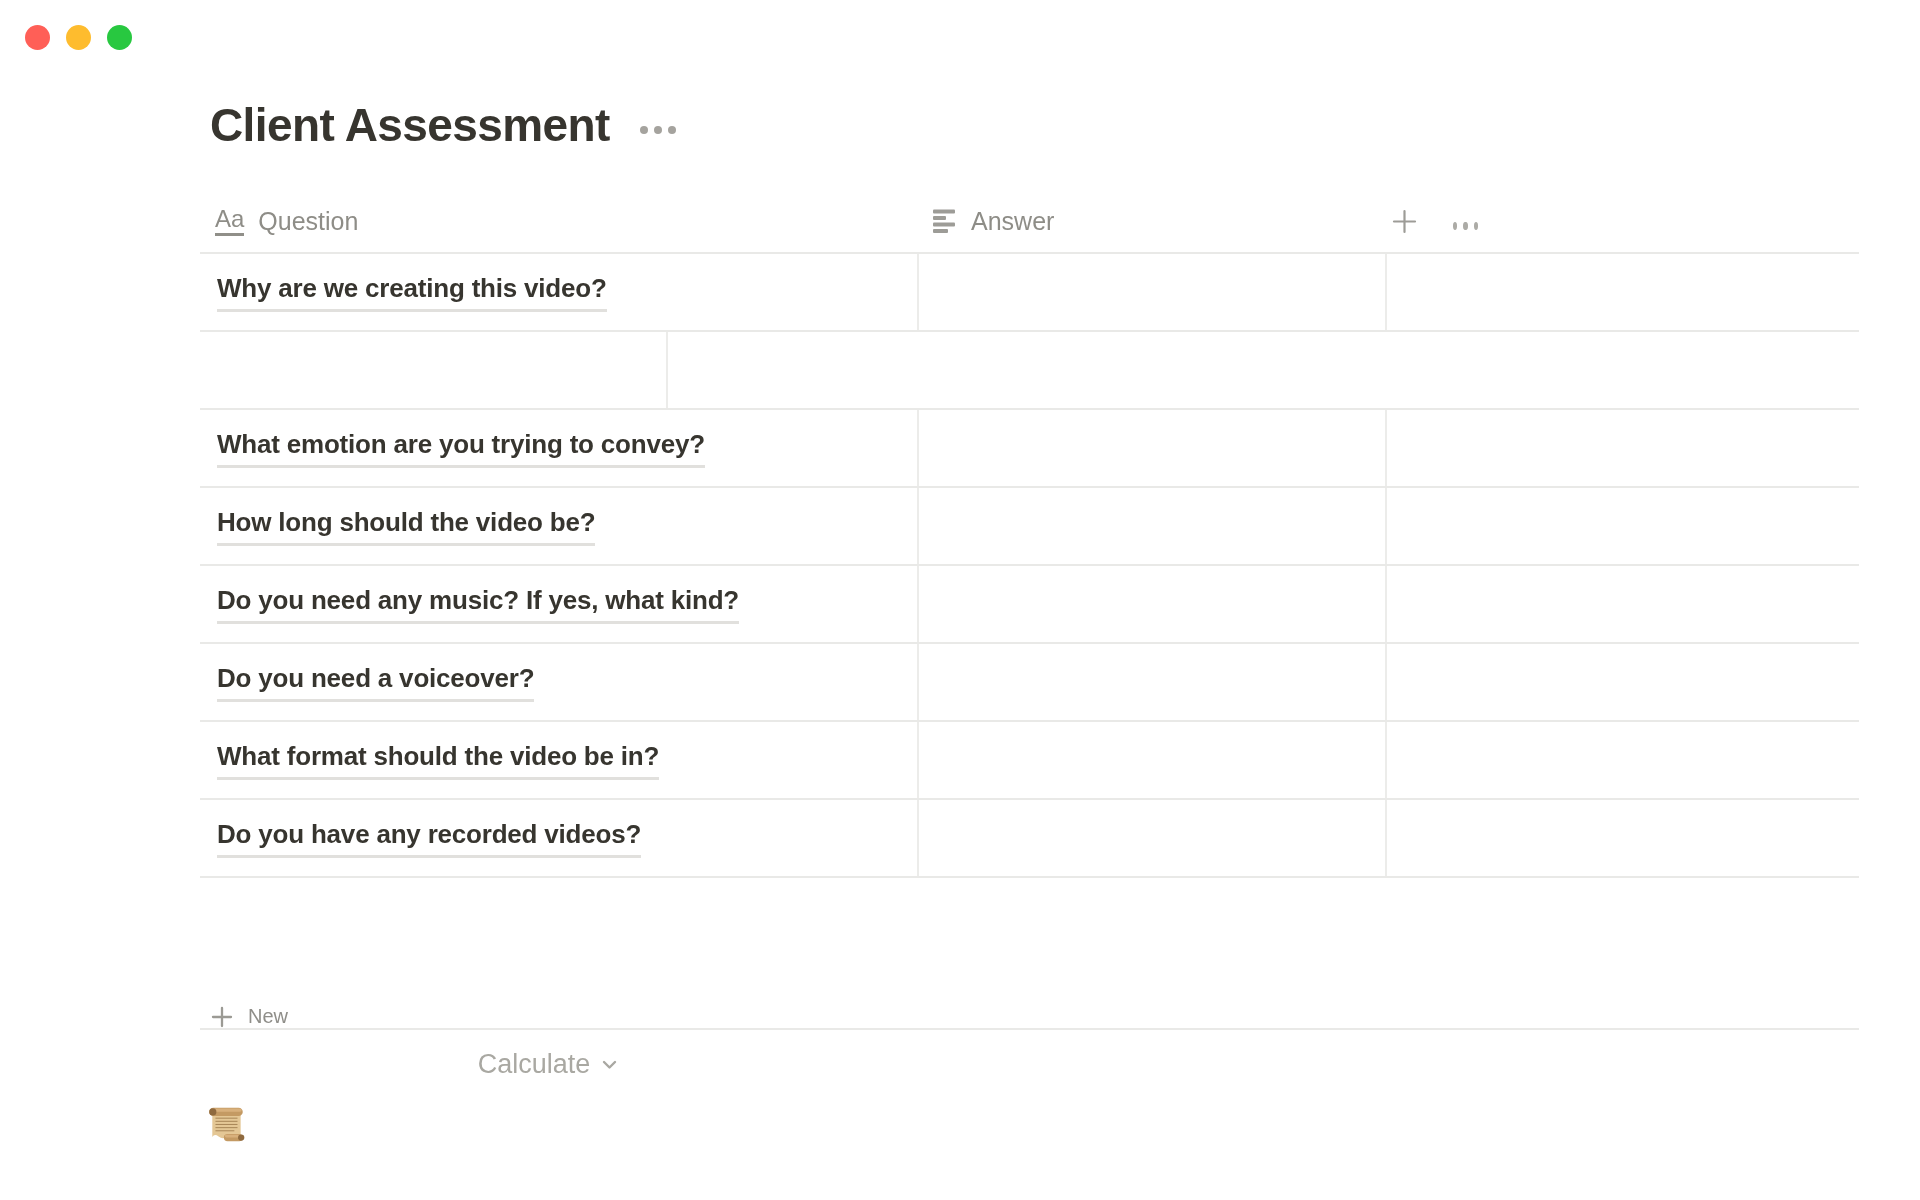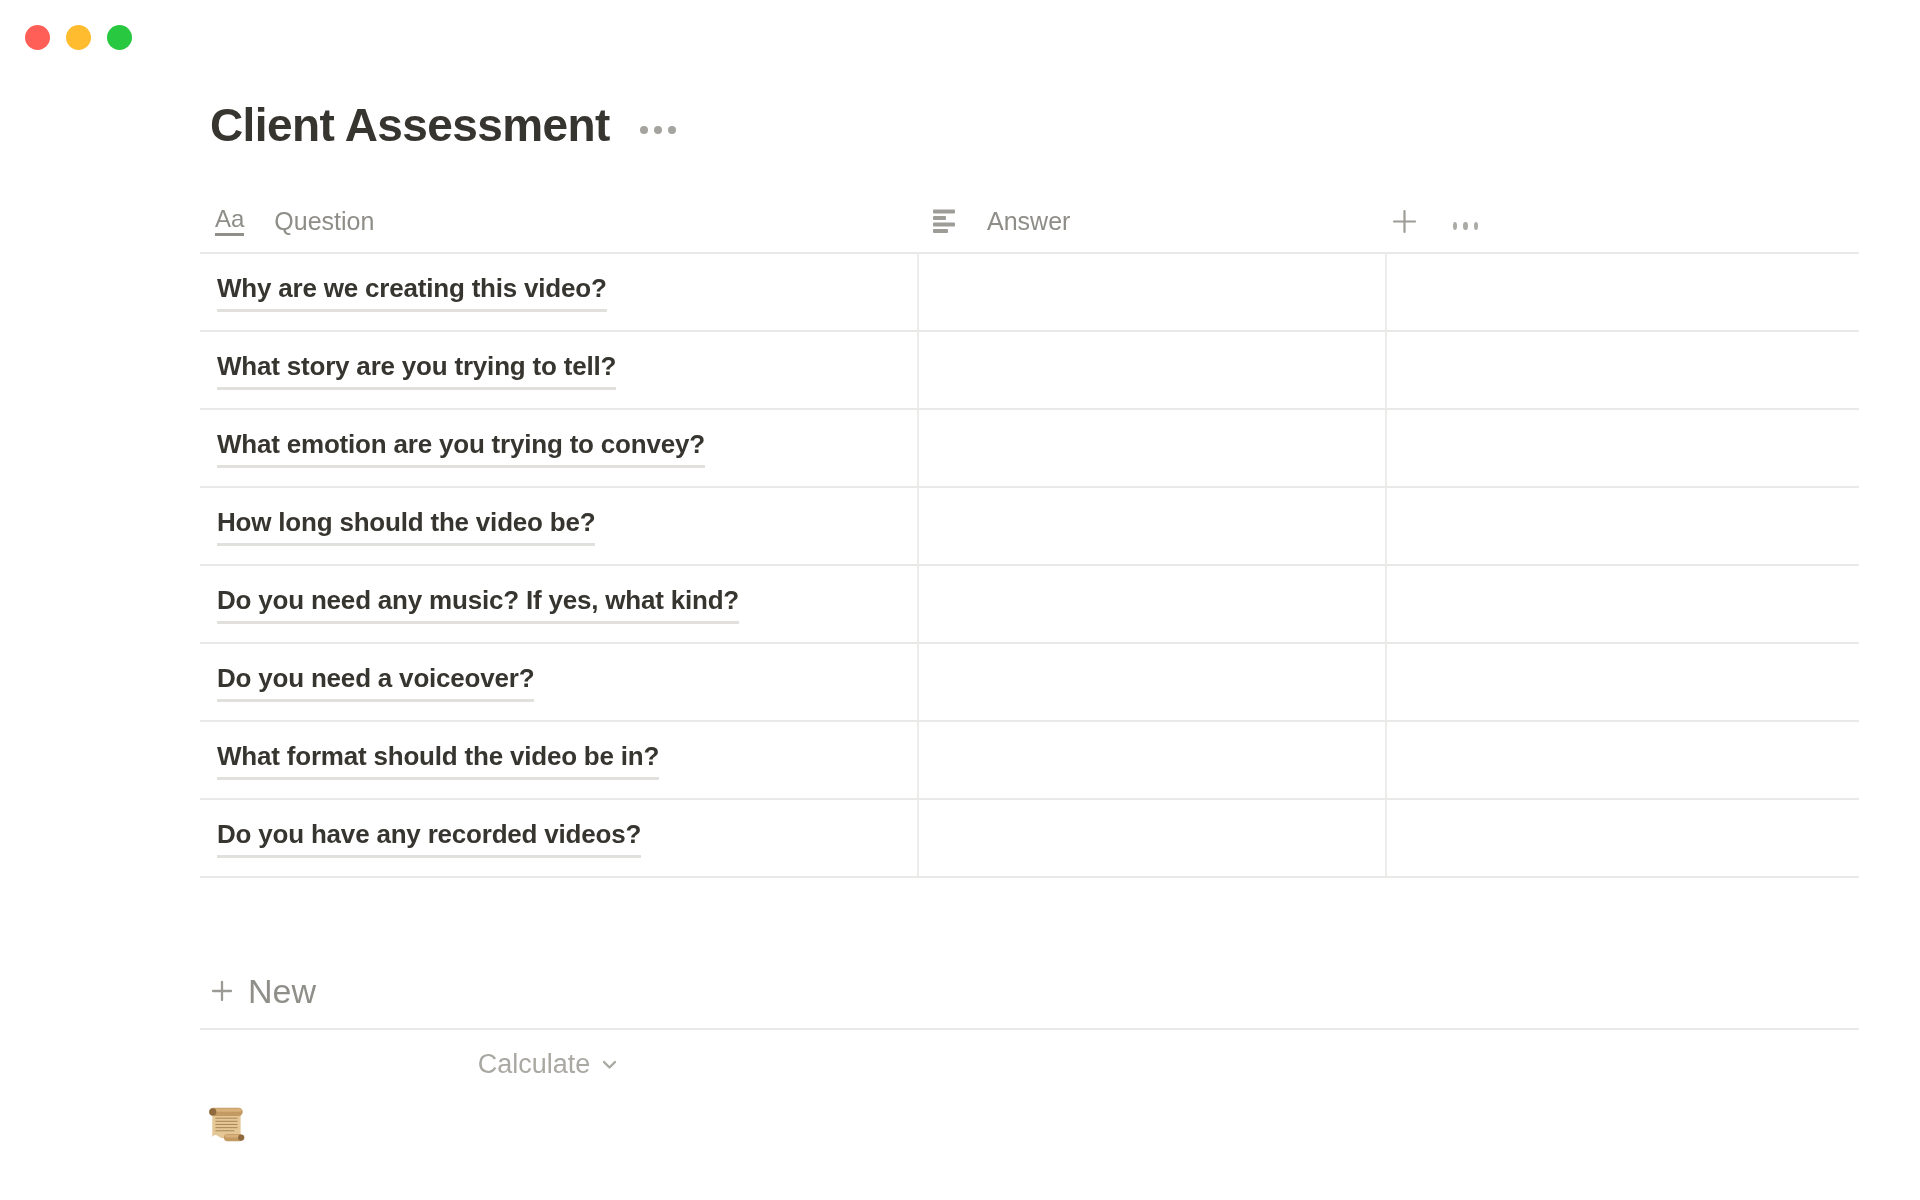--- a/index.html
+++ b/index.html
@@ -19,40 +19,40 @@
   .content{position:absolute;left:200px;top:0;width:1659px;height:1200px;}
 
   .page-title-row{position:absolute;top:100px;left:10px;display:flex;align-items:center;gap:30px;}
   .page-title{font-size:46px;font-weight:700;letter-spacing:-0.6px;line-height:1.1;color:#37352F;cursor:text;}
   .dots{display:flex;gap:6px;color:#A5A39E;margin-top:10px;cursor:pointer;}
   .dots.light{color:#ACABA6;}
   .dots i{display:block;width:8px;height:8px;border-radius:50%;background:currentColor;}
 
   
   .thead{position:absolute;top:190px;left:0;width:100%;height:62px;display:flex;align-items:center;color:#8E8D87;font-size:25px;}
-  .th{display:flex;align-items:center;gap:30px;box-sizing:border-box;cursor:pointer;}
+  .th{display:flex;align-items:center;gap:14px;box-sizing:border-box;cursor:pointer;}
   .th-q{width:719px;padding-left:15px;}
   .th-a{width:468px;padding-left:14px;}
   .aa-icon{font-size:24px;line-height:1;color:#8E8D87;border-bottom:3px solid #908F89;padding-bottom:2px;}
   .th-actions{position:absolute;left:1192px;top:0;height:62px;display:flex;align-items:center;gap:36px;}
   .icon-btn{display:flex;align-items:center;justify-content:center;cursor:pointer;}
 
   
   .tbody{position:absolute;top:252px;left:0;width:100%;border-top:2px solid #E9E9E7;}
   .trow{display:flex;height:78px;box-sizing:border-box;border-bottom:2px solid #E9E9E7;}
   .cell{height:100%;box-sizing:border-box;}
   .cell-q{width:719px;border-right:2px solid #ECECEA;display:flex;align-items:center;padding-left:17px;cursor:pointer;}
   .cell-a{width:468px;border-right:2px solid #ECECEA;cursor:pointer;}
   .cell-rest{flex:1;cursor:pointer;}
   .q-text{font-size:26px;font-weight:700;color:#37352F;border-bottom:3px solid #E1E0DD;padding-bottom:5px;letter-spacing:-0.2px;}
 
   
   .new-row{position:absolute;top:954px;left:0;width:100%;height:76px;box-sizing:border-box;
-    border-bottom:2px solid #E9E9E7;display:flex;align-items:center;gap:15px;padding-left:11px;
-    color:#8F8E89;font-size:34px;cursor:pointer;}
+    border-bottom:2px solid #E9E9E7;display:flex;align-items:flex-end;gap:15px;padding-left:11px;
+    color:#8F8E89;font-size:20px;cursor:pointer;}
 
   
   .calc-row{position:absolute;top:1026px;left:0;width:719px;height:76px;box-sizing:border-box;
     display:flex;align-items:center;justify-content:center;padding-right:22px;gap:10px;
     color:#A9A8A2;font-size:27px;cursor:pointer;}
 
   
   .subpage{position:absolute;top:1104px;left:6px;display:flex;align-items:center;gap:16px;cursor:pointer;}
   .subpage-title{font-size:29px;font-weight:700;color:#37352F;border-bottom:3px solid #DAD9D6;padding-bottom:5px;letter-spacing:-0.2px;}
 
@@ -114,23 +114,20 @@
   <div class="tbody">
   <div class="trow">
     <div class="cell cell-q">
       <span class="q-text">Why are we creating this video?</span>
     </div>
     <div class="cell cell-a"></div>
     <div class="cell cell-rest"></div>
   </div>
 
   <div class="trow">
-    <div class="cell cell-q">
-      <span class="q-text">What story are you trying to tell?</span>
-    </div>
     <div class="cell cell-a"></div>
     <div class="cell cell-rest"></div>
   </div>
 
   <div class="trow">
     <div class="cell cell-q">
       <span class="q-text">What emotion are you trying to convey?</span>
     </div>
     <div class="cell cell-a"></div>
     <div class="cell cell-rest"></div>

